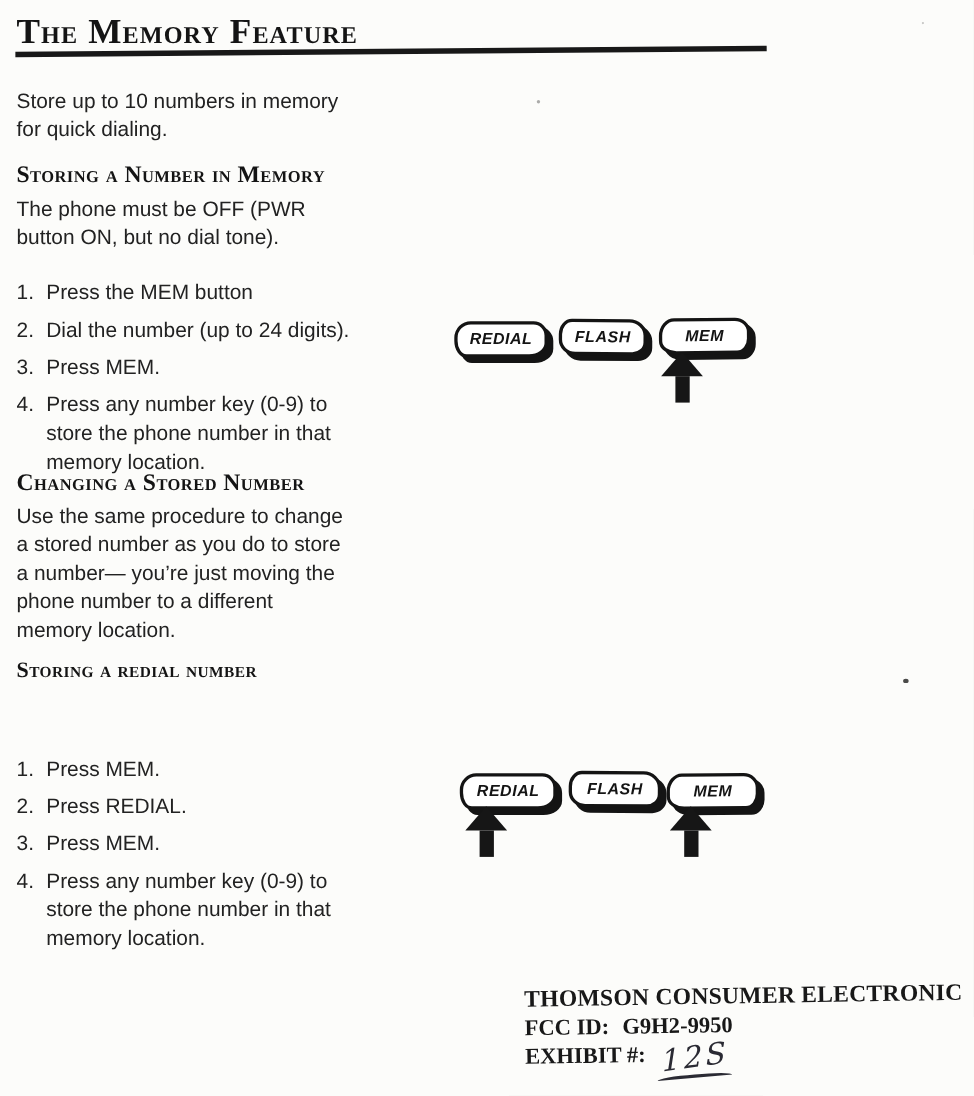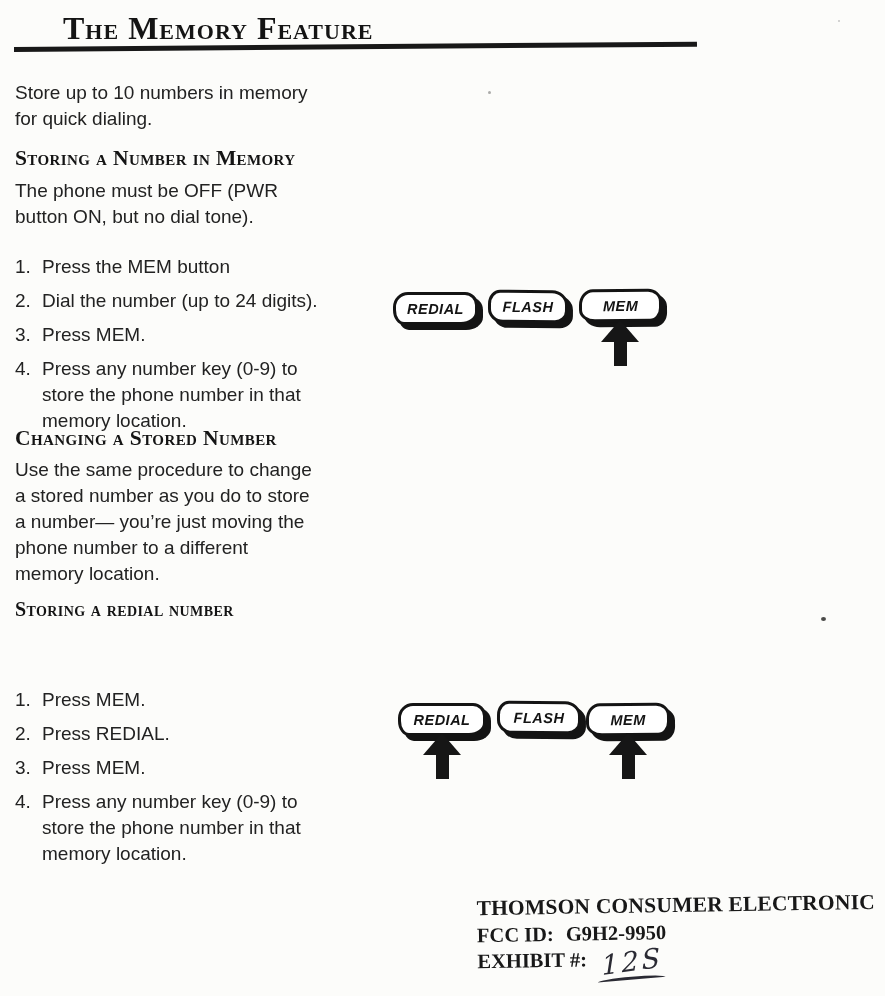--- a/index.html
+++ b/index.html
@@ -8,21 +8,21 @@
   .page {
     position:relative; width:885px; height:996px; overflow:hidden;
     background:#fcfcfa; color:#1c1c1c;
   }
 
   
   .title {
     position:absolute; left:15px; top:10px;
     font-family:"Liberation Serif", serif;
     font-variant:small-caps; font-weight:bold;
-    font-size:32px; letter-spacing:1px; color:#141414;margin-left:48px;
+    font-size:32px; letter-spacing:1px; color:#141414;
   }
   .title-rule {
     position:absolute; left:14px; top:47px; width:683px; height:5px;
     background:#181818; transform:rotate(-0.45deg); transform-origin:left center;
   }
 
   
   .para {
     position:absolute; left:15px; width:372px;
     font-size:19px; line-height:26px; white-space:pre-line; color:#222;
@@ -50,20 +50,21 @@
 
   
   .diagram { position:absolute; width:285px; height:85px; }
   .key {
     position:absolute; height:33px;
     background:#fff; border:3px solid #141414;
     display:flex; align-items:center; justify-content:center;
     font-style:italic; font-weight:bold; font-size:14.5px; letter-spacing:0.5px;
     color:#141414;
     box-shadow:5px 5px 0 #141414;
+    margin-left:20px;
   }
   .key.k1 { border-radius:15px 13px 17px 11px / 15px 13px 13px 15px; }
   .key.k2 { border-radius:12px 16px 13px 15px / 14px 15px 12px 14px; transform:rotate(0.4deg);text-align:right; }
   .key.k3 { border-radius:14px 14px 12px 16px / 16px 13px 14px 12px; transform:rotate(-0.5deg); }
   .arrow-up { position:absolute; width:38px; height:46px; z-index:3; }
   .arrow-up .head {
     width:0; height:0; margin:0 auto;
     border-left:19px solid transparent; border-right:19px solid transparent;
     border-bottom:22px solid #161616;
   }

